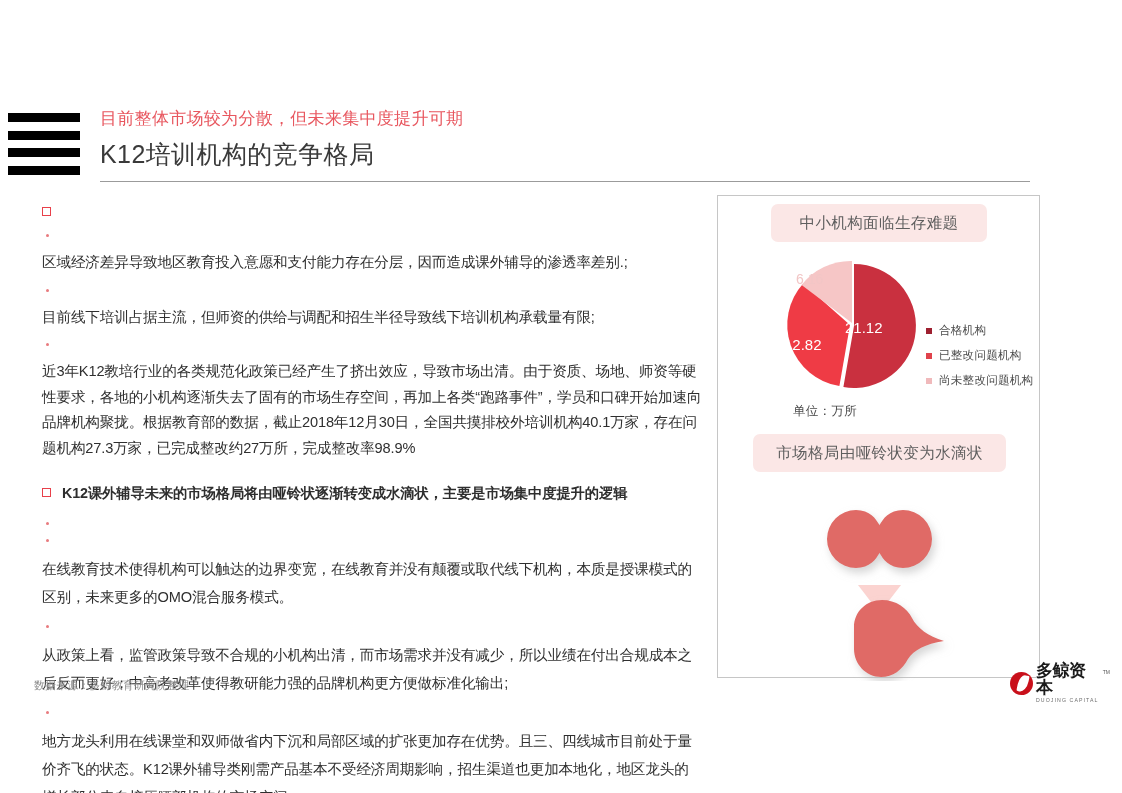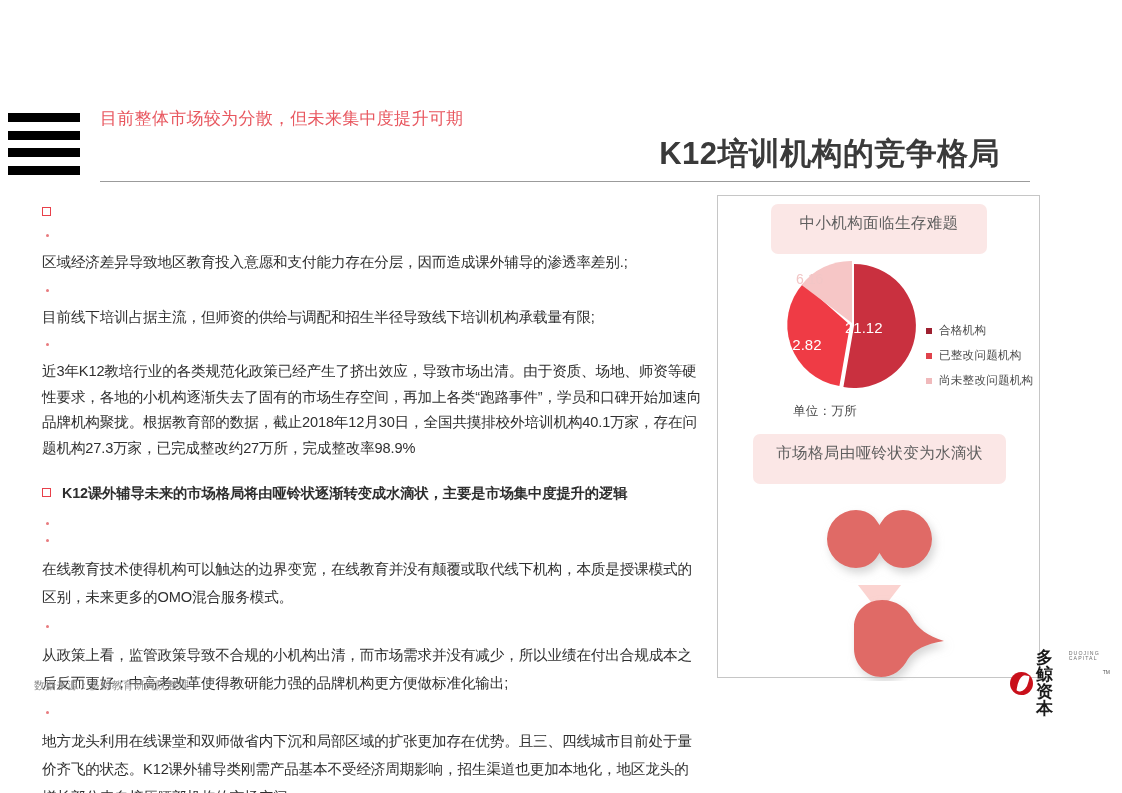--- a/index.html
+++ b/index.html
@@ -22,22 +22,22 @@
     display: flex; flex-direction: column; justify-content: space-between;
   }
   #header-bars .bar { height: 9px; background: #000000; width: 100%; }
 
   #header-texts { position: absolute; left: 100px; top: 108px; width: 900px; }
   #kicker {
     color: #e8575f; font-size: 17px; line-height: 22px;
     letter-spacing: .3px; font-weight: 400;
   }
   #main-title {
-    color: #3a3a3a; font-size: 31px; line-height: 36px;
-    margin-top: 6px; letter-spacing: .4px; font-weight: 700; text-align: right;
+    color: #3a3a3a; font-size: 25px; line-height: 36px;
+    margin-top: 6px; letter-spacing: .4px; font-weight: 400;
   }
   #title-rule {
     position: absolute; left: 100px; top: 181px;
     width: 930px; height: 1px; background: #9b9b9b;
   }
 
   
   #left-col {
     position: absolute; left: 42px; top: 202px;
     width: 660px;
@@ -88,21 +88,21 @@
     width: 323px; height: 483px;
     border: 1px solid #c6c6c6;
     background: #ffffff;
   }
   .pink-banner {
     background: #fbe7e6;
     border-radius: 7px;
     color: #5e5e5e;
     font-size: 15.5px;
     text-align: center;
-    padding: 9px 4px 20px;
+    padding: 9px 4px 8px;
     letter-spacing: .4px;
   }
   #banner1 {
     position: absolute; left: 53px; top: 8px; width: 216px;
   }
   #banner2 {
     position: absolute; left: 35px; top: 238px; width: 253px;
   }
 
   
@@ -141,21 +141,21 @@
     width: 23px; height: 23px; border-radius: 50%;
     background: #c9101b; position: relative; flex: 0 0 auto;
     overflow: hidden;
   }
   #logo-mark::after {
     content: ""; position: absolute; left: 8px; top: 3px;
     width: 10px; height: 17px; background: #ffffff;
     border-radius: 60% 10% 70% 12%;
     transform: rotate(12deg);
   }
-  #logo-text-wrap { display: flex; line-height: 1; }
+  #logo-text-wrap { display: flex; flex-direction: column; line-height: 1; }
   #logo-cn {
     font-size: 17px; font-weight: bold; color: #1a1a1a;
     letter-spacing: -.5px;
   }
   #logo-en {
     font-size: 5.2px; color: #6d6d6d; letter-spacing: 1.1px;
     margin-top: 2px;
   }
   #logo-tm { font-size: 5px; color:#555; align-self:flex-start; margin-top:1px;}
 

